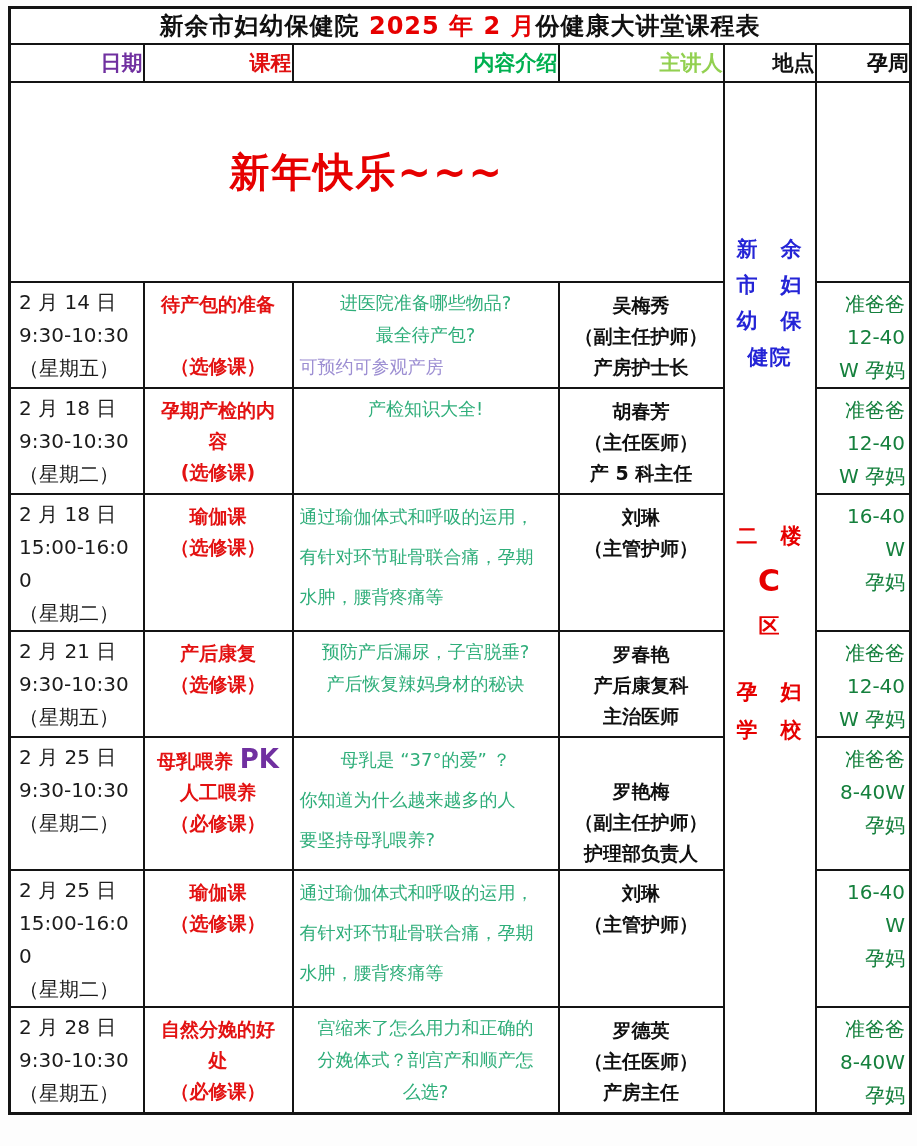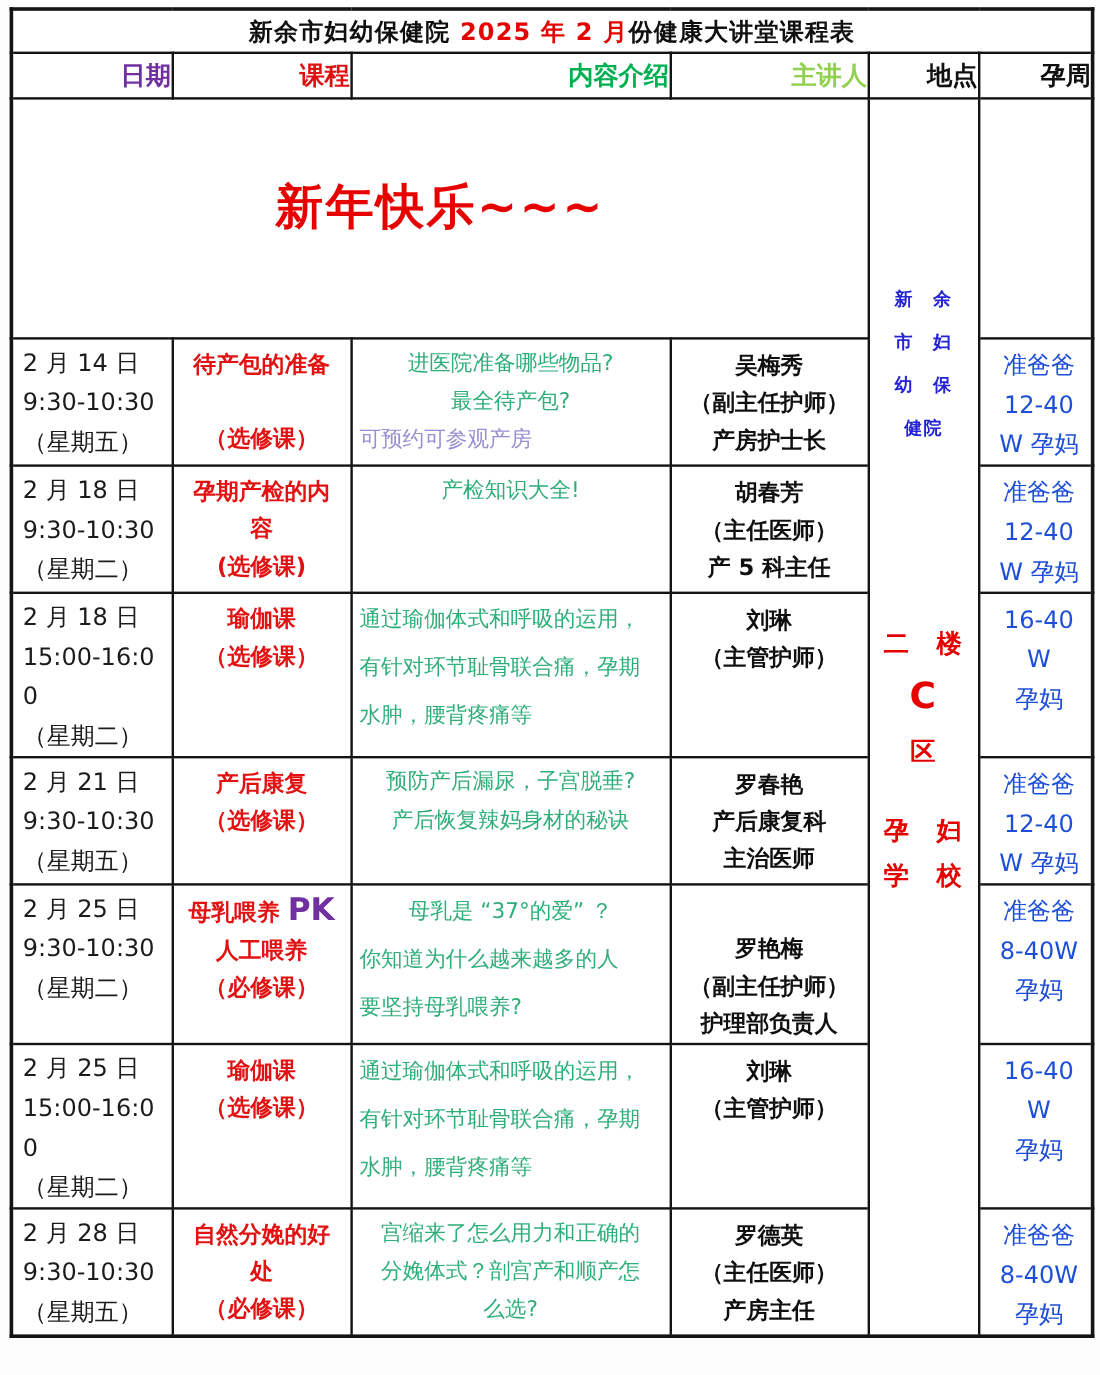--- a/index.html
+++ b/index.html
@@ -30,41 +30,41 @@
     table-layout:fixed;
     width:901px;
     margin:6px 0 0 8px;
     border:3px solid var(--line-col);
     background:#fff;
   }
   td{border:2px solid var(--line-col);overflow:hidden;padding:0;}
   
   td.title-cell{
     height:34px;text-align:center;vertical-align:middle;
-    font-size:20px;font-weight:bold;color:#101010;letter-spacing:1px;
+    font-size:24px;font-weight:bold;color:#101010;letter-spacing:1px;
   }
   td.title-cell .hl{color:var(--title-red);}
   
   tr.header-row td{
     height:36px;text-align:right;vertical-align:middle;
     font-size:21px;font-weight:bold;color:#101010;
   }
   td.h-date span{color:var(--header-date);}
   td.h-course span{color:var(--header-course);}
   td.h-content span{color:var(--header-content);}
   td.h-speaker span{color:var(--header-speaker);}
   
   td.banner-cell{
     vertical-align:top;text-align:center;padding-top:62px;
     font-size:40px;font-weight:bold;color:var(--banner-red);
     letter-spacing:2px;
   }
   
   td.loc-cell{vertical-align:top;text-align:center;padding-top:148px;}
-  .loc-hospital .line{color:var(--loc-blue);font-weight:bold;font-size:15px;line-height:36px;letter-spacing:1px;}
+  .loc-hospital .line{color:var(--loc-blue);font-weight:bold;font-size:21px;line-height:36px;letter-spacing:1px;}
   .loc-spacer1{height:140px;}
   .loc-venue .line{color:var(--loc-red);font-weight:bold;font-size:21px;line-height:42px;letter-spacing:1px;}
   .loc-venue .line.loc-c{font-size:30px;line-height:48px;}
   .loc-spacer2{height:26px;}
   .loc-school .line{color:var(--loc-red);font-weight:bold;font-size:21px;line-height:38px;letter-spacing:1px;}
   
   td.date-cell{
     vertical-align:top;text-align:left;
     padding:3px 6px 0 8px;
     font-size:20px;line-height:33px;color:var(--text-dark);
@@ -85,23 +85,23 @@
   td.content-cell.al-center{text-align:center;}
   td.content-cell.al-left{text-align:left;}
   td.content-cell .line.center{text-align:center;}
   td.content-cell .line.note{text-align:left;color:var(--note-purple);}
   td.speaker-cell{
     vertical-align:top;text-align:center;
     padding:7px 2px 0;
     font-size:19px;line-height:31px;font-weight:bold;color:#101010;
   }
   td.weeks-cell{
-    vertical-align:top;text-align:center;
+    vertical-align:top;text-align:right;
     padding:5px 4px 0 10px;
-    font-size:20px;line-height:33px;color:#1d4ed8;
+    font-size:20px;line-height:33px;color:#15803d;
   }
   .line{white-space:nowrap;}
   td.date-cell .line{white-space:normal;}
 </style>
 </head>
 <body>
 
 <table class="schedule">
   <colgroup>
     <col style="width:134px">

